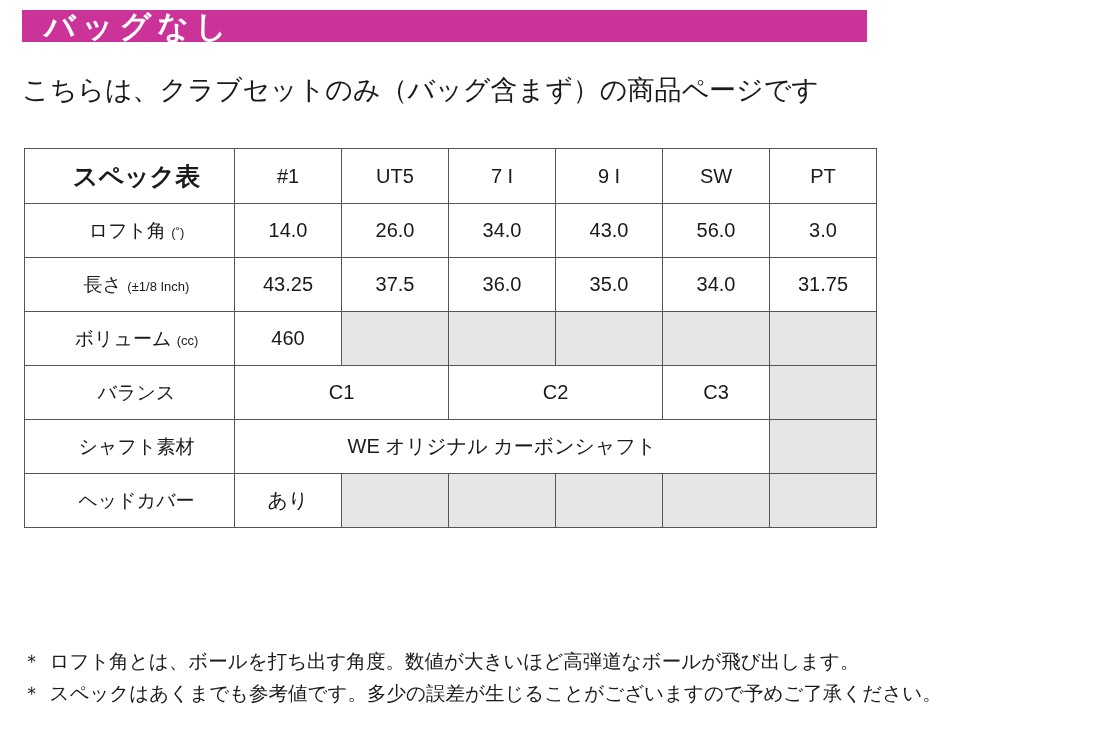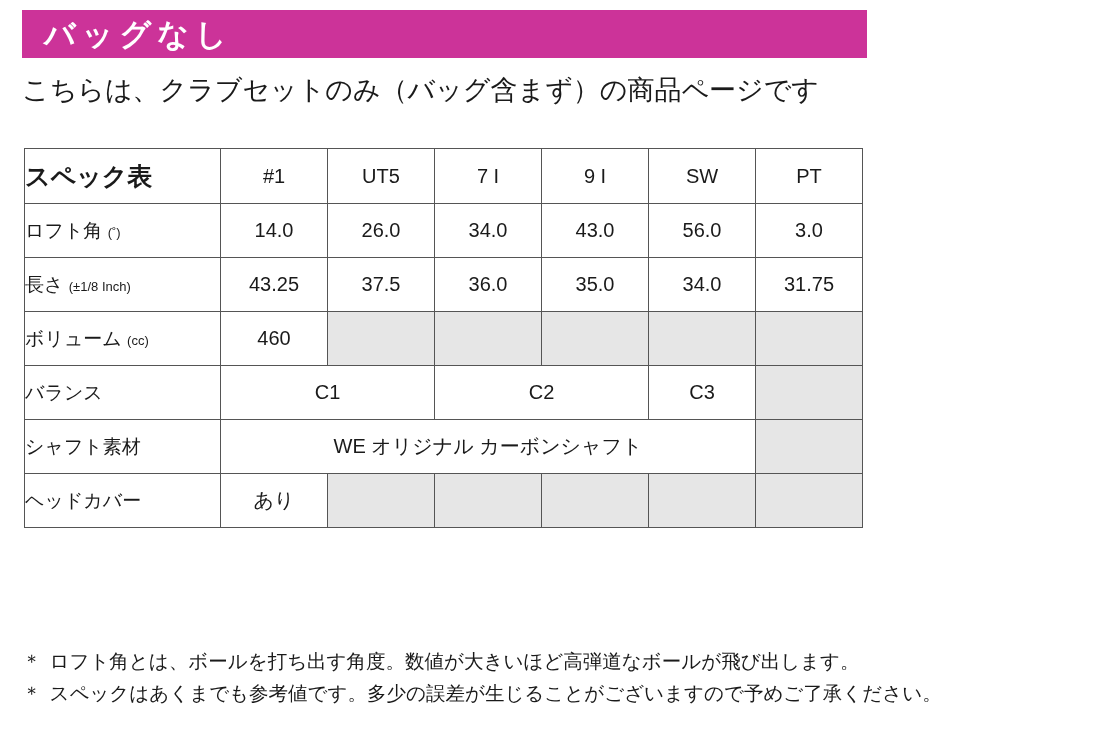--- a/index.html
+++ b/index.html
@@ -19,21 +19,21 @@
     position: relative;
     width: 1103px;
     height: 751px;
     box-sizing: border-box;
   }
   .banner {
     position: absolute;
     left: 22px;
     top: 10px;
     width: 845px;
-    height: 48px;
+    height: 32px;
     background: #cc3399;
     display: flex;
     align-items: center;
   }
   .banner-text {
     color: #ffffff;
     font-size: 31px;
     font-weight: bold;
     letter-spacing: 6px;
     padding-left: 22px;
@@ -59,26 +59,28 @@
   }
   table.spec td, table.spec th {
     border: 1px solid #555555;
     text-align: center;
     vertical-align: middle;
     font-weight: normal;
     color: #1a1a1a;
     padding: 0;
   }
   table.spec .rowhead {
-    text-align: left;
+    text-align: center;
+    padding-left: 14px;
     font-size: 19px;
     white-space: nowrap;
   }
   table.spec .hdr-title {
-    text-align: left;
+    text-align: center;
+    padding-left: 14px;
     font-size: 25px;
     font-weight: bold;
   }
   table.spec thead td {
     font-size: 20px;
     height: 54px;
   }
   table.spec tbody td {
     height: 53px;
     font-size: 20px;

